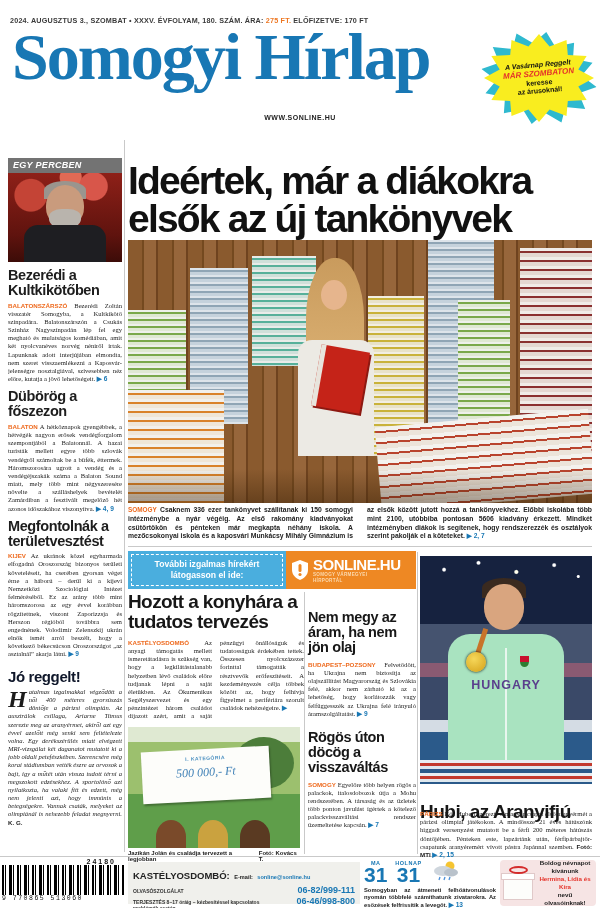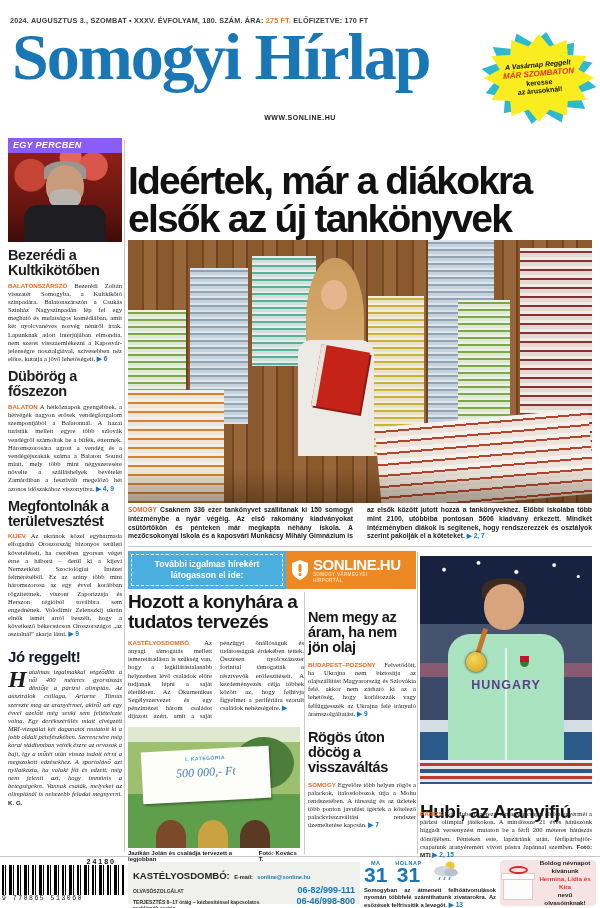--- a/index.html
+++ b/index.html
@@ -22,21 +22,21 @@
   .badge .b1{font-size:7px;font-weight:bold;font-style:italic;color:#111;}
   .badge .b2{font-size:8px;font-weight:bold;font-style:italic;color:#e5332a;}
   .badge .b3,.badge .b4{font-size:7px;font-weight:bold;color:#111;}
 
   
   .vr{width:1px;background:#c9c9c9;}
   .hr{height:1px;background:#c9c9c9;}
 
   
   .leftcol{top:138px;left:8px;width:114px;height:714px;overflow:hidden;}
-  .seclabel{background:#8b5cf6;color:#fff;font-weight:bold;font-style:italic;font-size:9px;padding:2px 5px 3px;letter-spacing:.3px;}
+  .seclabel{background:#737373;color:#fff;font-weight:bold;font-style:italic;font-size:9px;padding:2px 5px 3px;letter-spacing:.3px;margin-top:20px;}
   .lh{font-size:14.5px;font-weight:bold;color:#1d1d1d;line-height:1.02;letter-spacing:-.4px;margin:6px 0 4px;}
   .lh.red{color:#0f172a;font-size:15px;margin-top:10px;}
   .bd{font-family:"Liberation Serif",serif;font-size:6.6px;line-height:1.24;color:#1c1c1c;text-align:justify;margin:0 0 4px;}
   .bd.it{font-style:italic;}
   .ld{font-family:"Liberation Sans",sans-serif;color:#ee6a1e;font-weight:bold;font-size:6.2px;}
   .pr{font-family:"Liberation Sans",sans-serif;color:#1877b4;font-weight:bold;font-size:6.6px;white-space:nowrap;}
   .dropcap{float:left;font-family:"Liberation Serif",serif;font-size:24px;line-height:.8;font-weight:bold;font-style:italic;margin:2px 2px 0 0;color:#1c1c1c;}
   .author{font-weight:bold;font-style:normal;font-family:"Liberation Sans",sans-serif;font-size:6.2px;}
 
   

